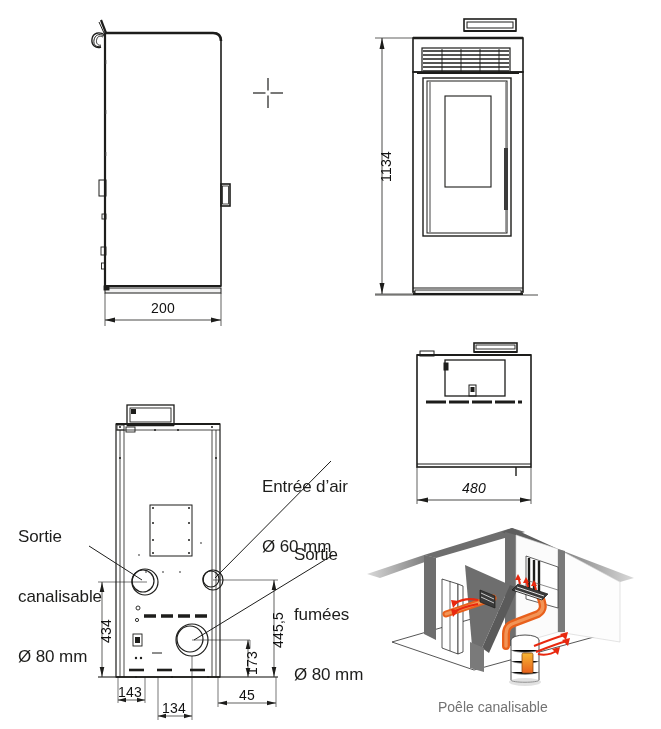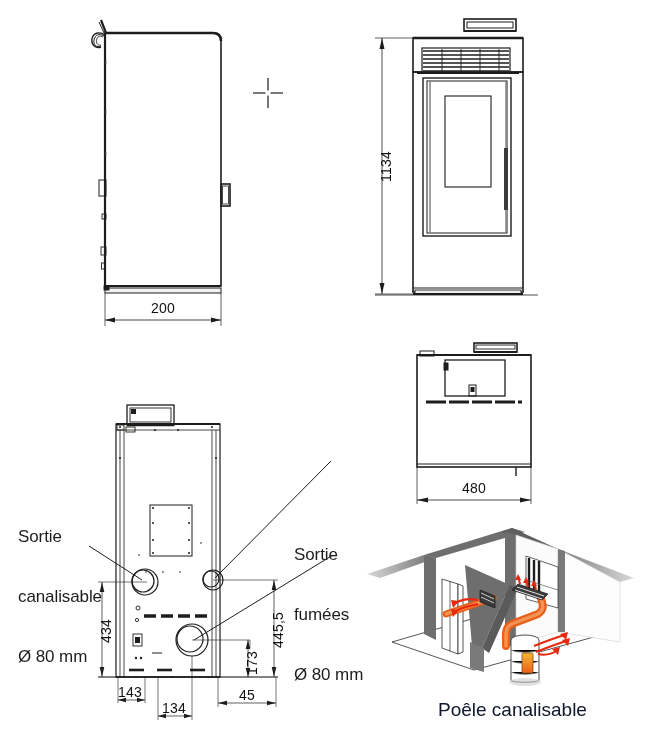--- a/index.html
+++ b/index.html
@@ -16,22 +16,22 @@
     position:absolute;
     font-family:"Liberation Sans", sans-serif;
     font-size:17px;
     line-height:20px;
     color:#1d1d1b;
     white-space:pre;
     letter-spacing:-0.1px;
   }
   .caption{
     position:absolute;
-    font-size:19px;
-    color:#0f172a;
+    font-size:14px;
+    color:#737373;
     letter-spacing:0px;
     white-space:nowrap;
   }
   .dimtxt{
     position:absolute;
     font-size:14px;
     color:#111;
     white-space:nowrap;
     letter-spacing:0.2px;
   }
@@ -185,21 +185,21 @@
         <line x1="27" y1="134" x2="141" y2="134" stroke-width="1"></line>
         <line x1="126" y1="137" x2="126" y2="146" stroke-width="1.4"></line>
 
         <line x1="27" y1="137" x2="27" y2="174" stroke-width="0.7"></line>
         <line x1="141" y1="137" x2="141" y2="174" stroke-width="0.7"></line>
         <line x1="27" y1="170" x2="141" y2="170" stroke-width="0.8"></line>
         <path d="M27 170 L38 167.5 L38 172.5 Z" fill="#1d1d1b" stroke="none"></path>
         <path d="M141 170 L130 167.5 L130 172.5 Z" fill="#1d1d1b" stroke="none"></path>
       </g>
     </svg>
-    <div class="dimtxt" style="left:72px;top:150px;">480</div>
+    <div class="dimtxt" style="left:72px;top:150px;font-style:italic;">480</div>
   </div>
 
   <div class="view" style="left:0px;top:400px;width:340px;height:329px;">
     <svg width="340" height="329" viewBox="0 0 340 329">
       <g fill="none" stroke="#1d1d1b" stroke-width="1">
 
         <rect x="127" y="5" width="47" height="20" stroke-width="1.3"></rect>
         <rect x="130" y="8" width="41" height="14" stroke-width="0.9"></rect>
         <rect x="131" y="9" width="5" height="5" stroke-width="0" fill="#1d1d1b"></rect>
         <line x1="127" y1="25" x2="174" y2="25" stroke-width="2.4"></line>
@@ -333,20 +333,24 @@
     <div class="dimtxt" style="left:162px;top:300px;">134</div>
     <div class="dimtxt" style="left:239px;top:287px;">45</div>
   </div>
 
   <div class="lbl" style="left:18px;top:487px;">
     <div>Sortie</div>
     <div>canalisable</div>
     <div>Ø 80 mm</div>
   </div>
 
+  <div class="lbl" style="left:262px;top:437px;">
+    <div>Entrée d’air</div>
+    <div>Ø 60 mm</div>
+  </div>
 
   <div class="lbl" style="left:294px;top:505px;">
     <div>Sortie</div>
     <div>fumées</div>
     <div>Ø 80 mm</div>
   </div>
 
   <div class="view" style="left:362px;top:522px;width:299px;height:207px;">
     <svg width="299" height="180" viewBox="0 0 299 180">
       <defs>

